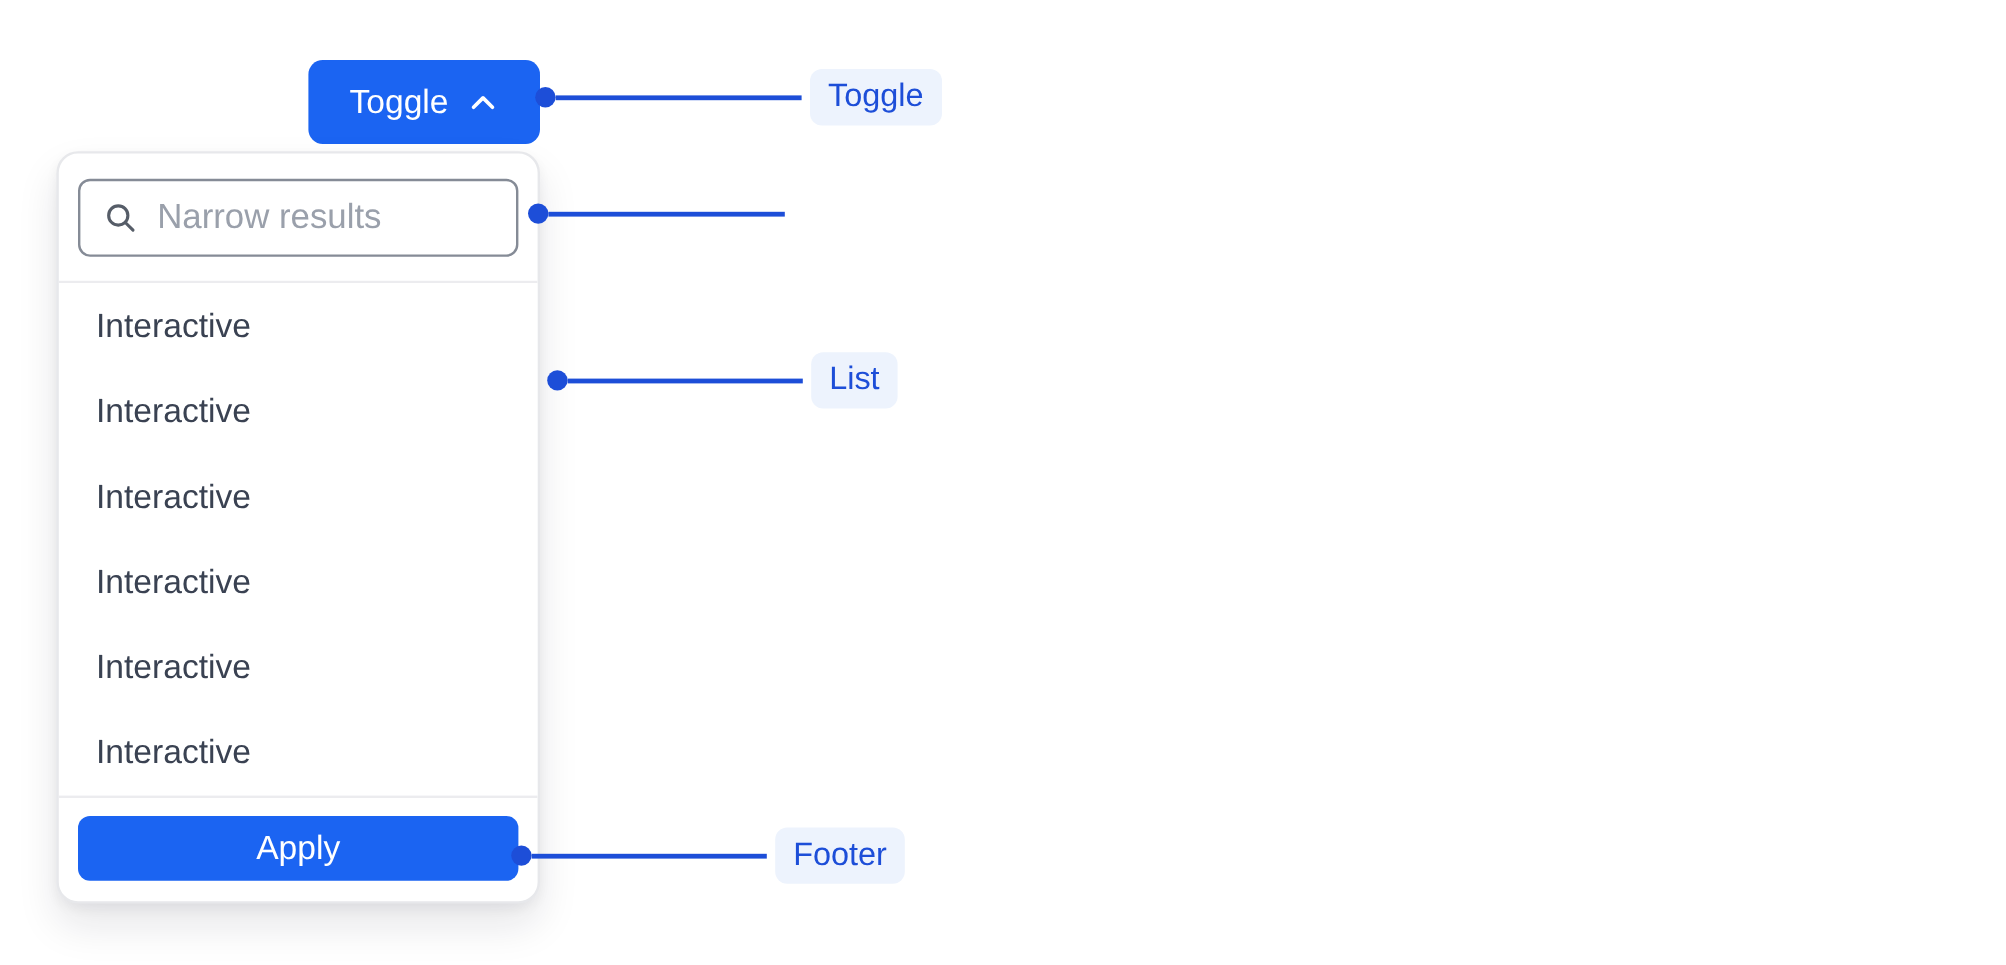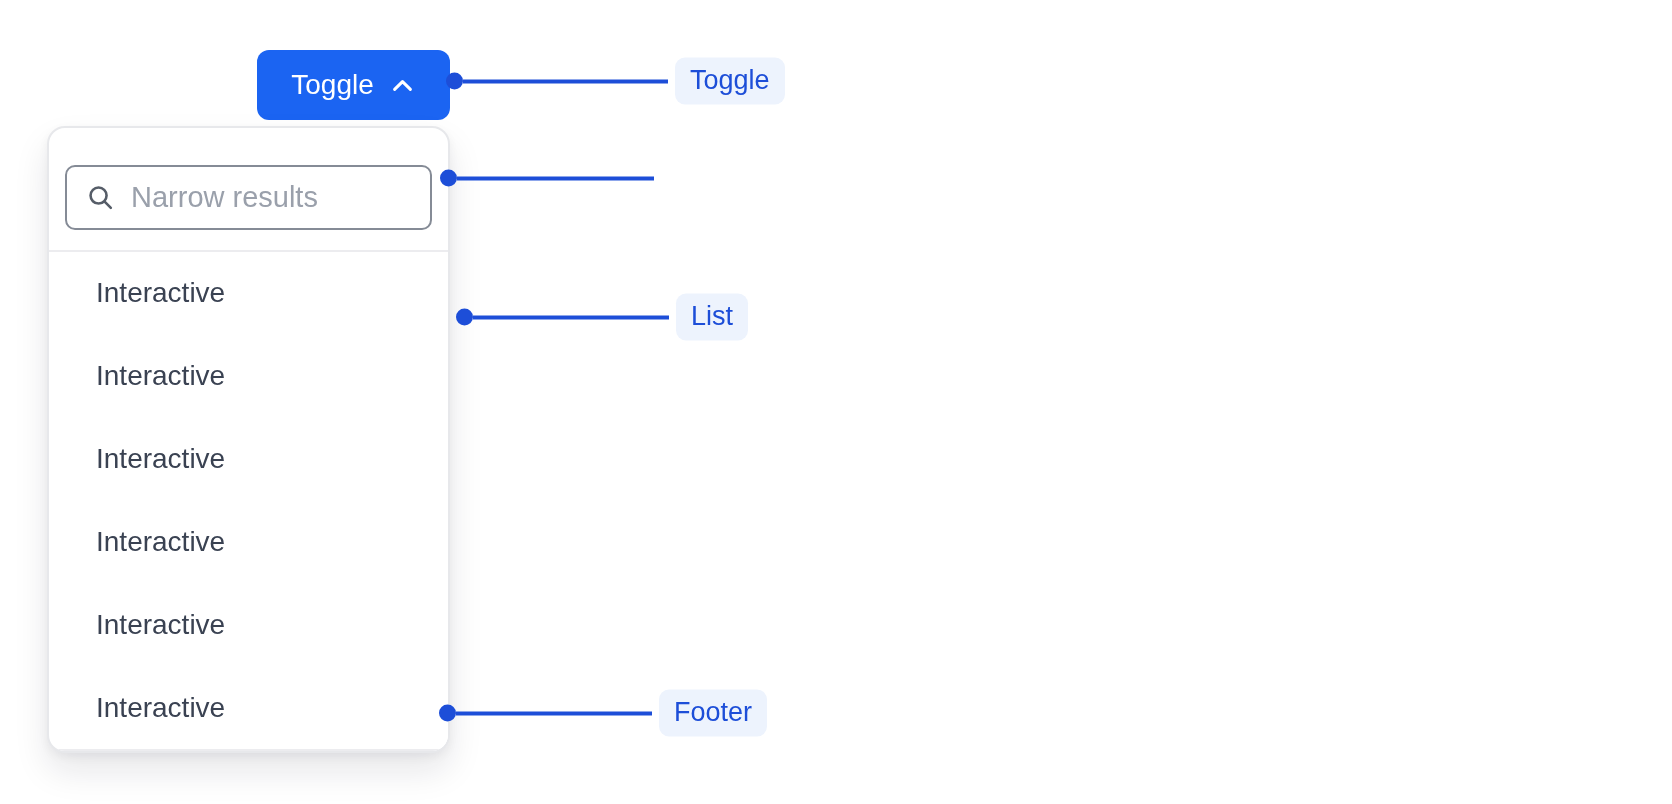--- a/index.html
+++ b/index.html
@@ -17,35 +17,35 @@
   }
   .toggle-btn svg { display:block; }
 
   
   .panel {
     position:absolute; left:47px; top:126px; width:403px; height:627px;
     background:#ffffff; border:2px solid #e7e8eb; border-radius:18px;
     box-shadow:0 18px 34px rgba(15,23,42,.10), 0 4px 10px rgba(15,23,42,.05);
     display:flex; flex-direction:column; overflow:hidden;
   }
-  .panel-header { padding:37px 16px 20px 16px; }
+  .panel-header { padding:21px 16px 20px 16px; }
   .search-box {
     height:65px; border:2px solid #858b96; border-radius:10px;
     display:flex; align-items:center; padding:0 18px; gap:15px; background:#fff;
   }
   .search-box svg { flex:none; display:block; }
   .search-input {
     flex:1; border:none; outline:none; background:transparent;
     font-size:29px; color:#374151; font-family:inherit; min-width:0;
   }
   .search-input::placeholder { color:#9aa0ab; opacity:1; }
 
   .divider { height:2px; background:#ececef; flex:none; }
 
-  .list { flex:1; display:flex; flex-direction:column;margin-left:16px; }
+  .list { flex:1; display:flex; flex-direction:column; }
   .list-item {
     flex:1; display:flex; align-items:center; padding-left:31px;
     font-size:28px; color:#3a4252; cursor:pointer; background:#fff;
   }
 
   .panel-footer { padding:15px 16px 17px 16px; }
   .apply-btn {
     width:100%; height:54px; background:#1b64f2; color:#ffffff;
     border:none; border-radius:10px; font-size:28px; font-weight:500;
     cursor:pointer; font-family:inherit;
@@ -62,21 +62,21 @@
     margin-left:7px; background:#edf3fd; color:#1d4ed8;
     font-size:27px; font-weight:500; line-height:1;
     padding:9px 15px 11px 15px; border-radius:10px; white-space:nowrap;
   }
   .annot-toggle { left:446px; top:81px; }
   .annot-toggle .annot-line { width:205px; }
   .annot-header { left:440px; top:178px; }
   .annot-header .annot-line { width:197px; }
   .annot-list   { left:456px; top:317px;justify-content:space-between; }
   .annot-list .annot-line   { width:196px; }
-  .annot-footer { left:439px; top:713px; }
+  .annot-footer { left:426px; top:713px; }
   .annot-footer .annot-line { width:196px; }
 </style>
 </head>
 <body>
 
 <button class="toggle-btn">
   <span>Toggle</span>
   <span>
     <svg width="27" height="27" viewBox="0 0 24 24" fill="none" stroke="#ffffff" stroke-width="2.7" stroke-linecap="round" stroke-linejoin="round">
       <polyline points="5,15.5 12,8.5 19,15.5"></polyline>
@@ -104,20 +104,23 @@
     <div class="list-item">Interactive</div>
     <div class="list-item">Interactive</div>
     <div class="list-item">Interactive</div>
     <div class="list-item">Interactive</div>
     <div class="list-item">Interactive</div>
     <div class="list-item">Interactive</div>
   </div>
 
   <div class="divider"></div>
 
+  <div class="panel-footer">
+    <button class="apply-btn">Apply</button>
+  </div>
 
 </div>
 
 <div class="annotation annot-toggle">
   <span class="annot-dot"></span>
   <span class="annot-line"></span>
   <span class="annot-pill">Toggle</span>
 </div>
 
 <div class="annotation annot-header">

